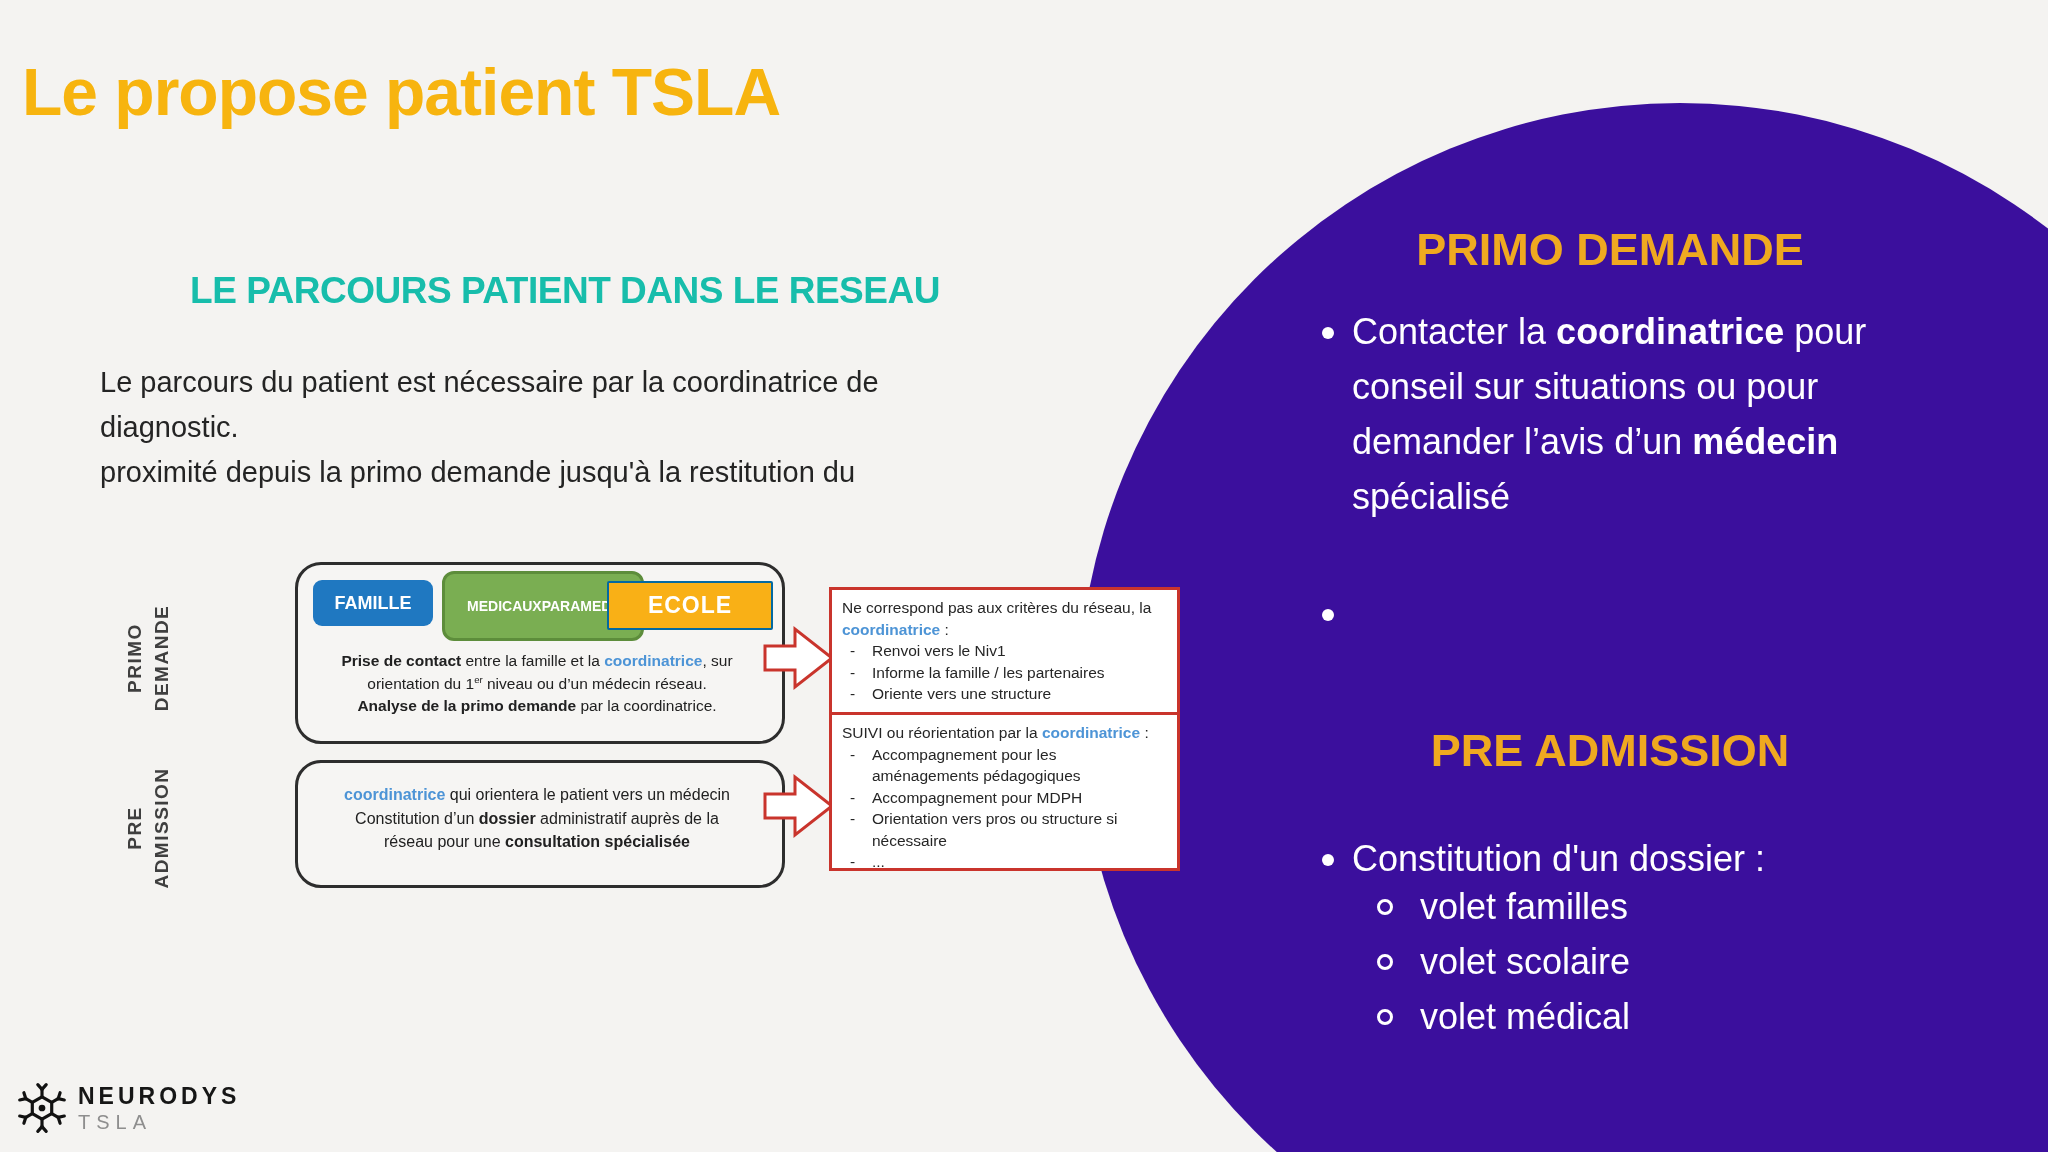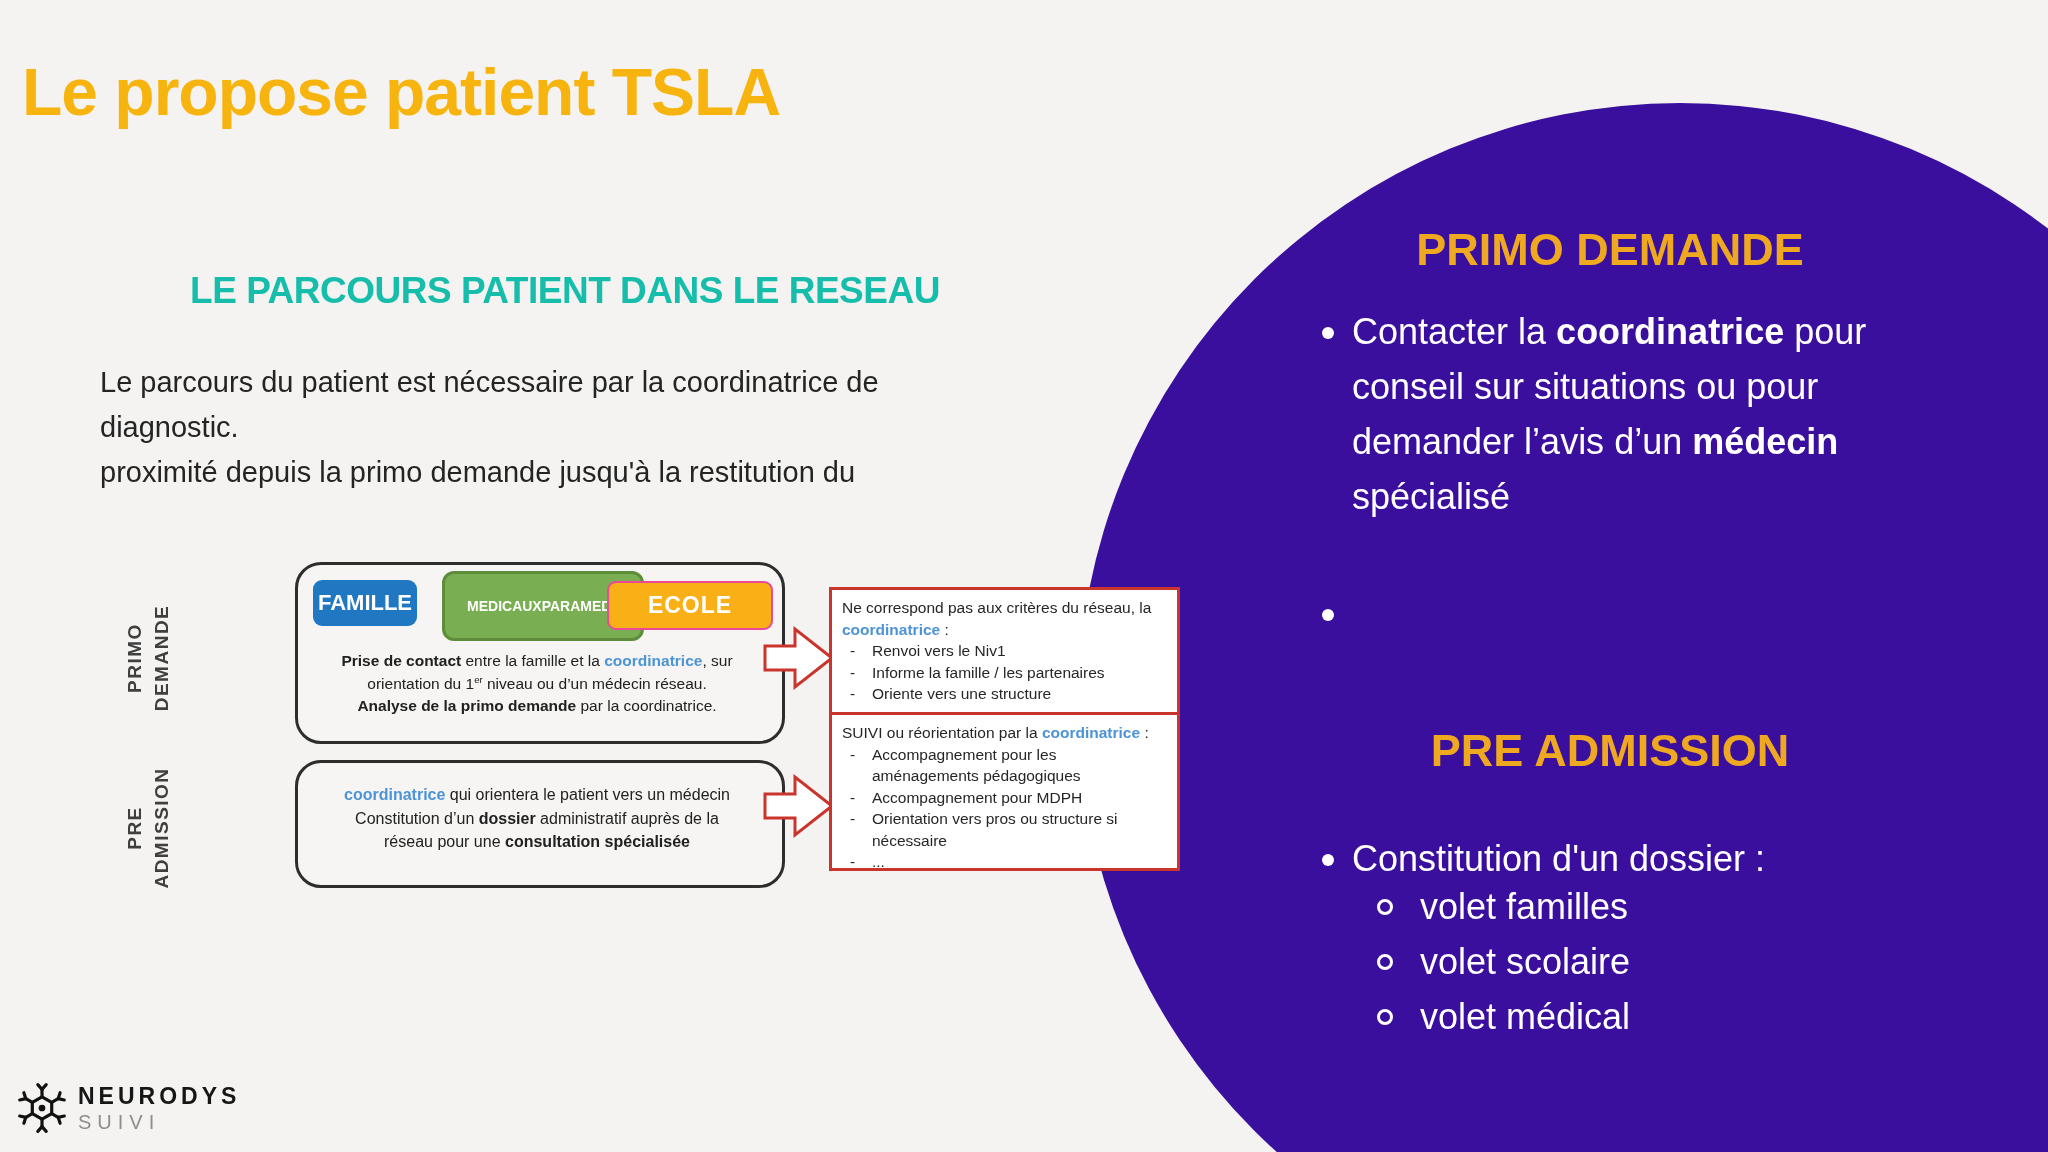--- a/index.html
+++ b/index.html
@@ -32,27 +32,27 @@
   .rot1{left:70px;top:627px;}
   .rot2{left:70px;top:797px;}
 
   
   .dbox{position:absolute;border:3px solid #2d2d2d;border-radius:26px;background:#F6F5F3;}
   .dbox1{left:295px;top:562px;width:484px;height:176px;}
   .dbox2{left:295px;top:760px;width:484px;height:122px;}
 
   .pill{position:absolute;display:flex;align-items:center;justify-content:center;
     color:#fff;font-weight:700;text-align:center;}
-  .pill-famille{left:313px;top:580px;width:104px;height:46px;background:var(--pill_blue);
-    border-radius:9px;font-size:22px;}
+  .pill-famille{left:313px;top:580px;width:120px;height:46px;background:var(--pill_blue);
+    border-radius:9px;font-size:18px;}
   .pill-medicaux{left:442px;top:571px;width:160px;height:64px;background:var(--pill_green);
     border:3px solid #5D8D3B;border-radius:12px;font-size:14px;line-height:21px;
     flex-direction:row;padding-left:36px;}
   .pill-ecole{left:607px;top:581px;width:162px;height:45px;background:var(--pill_gold);
-    border:2px solid #ec4899;border-radius:9px;font-size:23px;letter-spacing:1px;}
+    border:2px solid #0369a1;border-radius:2px;font-size:23px;letter-spacing:1px;}
 
   .dbox-text{position:absolute;width:464px;text-align:center;color:#212121;}
   .dbox1-text{left:305px;top:650px;font-size:15.5px;line-height:22.5px;}
   .dbox2-text{left:305px;top:783px;font-size:16px;line-height:23.5px;}
   .dbox-text .line{white-space:nowrap;}
 
   
   .arrow{position:absolute;width:72px;height:66px;}
   .arrow1{left:763px;top:625px;}
   .arrow2{left:763px;top:773px;}
@@ -245,17 +245,17 @@
         <g transform="rotate(300 30 30)">
           <line x1="30" y1="18" x2="30" y2="10"></line>
             <line x1="30" y1="10" x2="25.5" y2="5"></line>
             <line x1="30" y1="10" x2="34.5" y2="5"></line>
         </g>
       </g>
       <circle cx="30" cy="30" r="3.6" fill="#111111"></circle>
     </svg>
     <div class="logo-text">
       <div class="logo-name">NEURODYS</div>
-      <div class="logo-sub">SUIVI</div>
+      <div class="logo-sub">TSLA</div>
     </div>
   </div>
 
 </div>
 
 </body></html>

